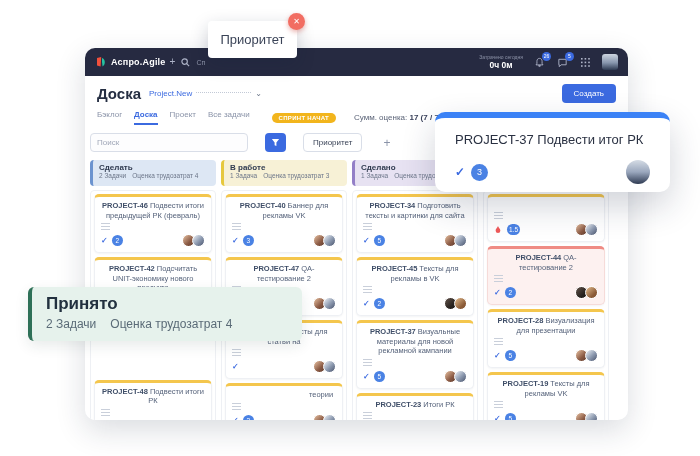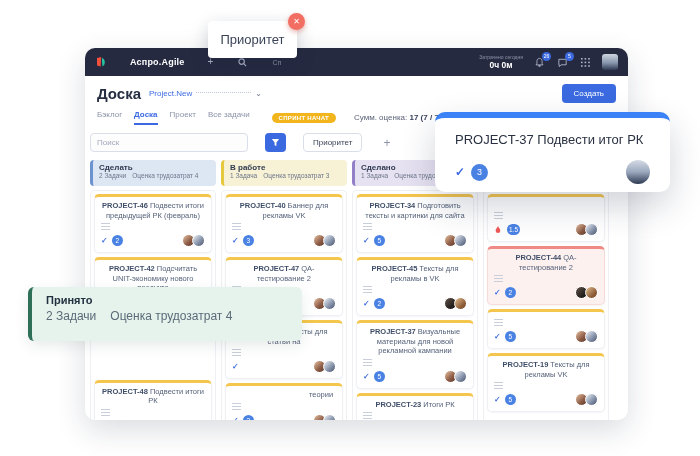--- a/index.html
+++ b/index.html
@@ -3,21 +3,21 @@
 <meta charset="utf-8">
 <style>
   * { box-sizing: border-box; margin: 0; padding: 0; }
   html,body { width:700px; height:456px; background:#ffffff; font-family:"Liberation Sans", sans-serif; position:relative; overflow:hidden; }
 
   
   .window { position:absolute; left:85px; top:48px; width:543px; height:372px; background:#fff;
             border-radius:10px; box-shadow:0 10px 30px rgba(25,35,65,.16); overflow:hidden; }
 
   
-  .nav { height:28px; background:#262a41; display:flex; align-items:center; padding:0 10px; gap:23px; }
+  .nav { height:28px; background:#262a41; display:flex; align-items:center; padding:0 10px; gap:4px; }
   .brand { color:#fff; font-size:9px; font-weight:700; letter-spacing:.2px; }
   .nav-ico { color:#aeb4c8; font-size:10px; line-height:1; }
   .nav-frag { color:#8d93a8; font-size:7px; }
   .nav-right { margin-left:auto; display:flex; align-items:center; gap:10px; }
   .time { text-align:left; line-height:1.2; }
   .time-label { display:block; font-size:5px; color:#8d93a8; }
   .time-value { display:block; font-size:8.5px; color:#fff; font-weight:600;text-align:center; }
   .ibtn { position:relative; width:13px; height:13px; display:flex; align-items:center; justify-content:center; }
   .ibtn svg { display:block; }
   .nbadge { position:absolute; top:-4px; right:-5px; min-width:9px; height:9px; border-radius:5px; background:#3b6ae0;
@@ -105,21 +105,21 @@
   .popup-footer { display:flex; align-items:center; margin-top:13px; }
   .popup .check { font-size:12px; }
   .pbadge { width:17px; height:17px; border-radius:50%; background:#4a82e4; color:#fff; font-size:9px;
             display:inline-flex; align-items:center; justify-content:center; margin-left:6px; }
   .pavatar { margin-left:auto; width:24px; height:24px; border-radius:50%;
              background:linear-gradient(180deg,#d5dce5 0%,#9aa7bd 50%,#2e3a52 100%); }
 
   .accepted { position:absolute; left:28px; top:287px; width:274px; height:54px; background:#e6f2ec;
               border-left:4px solid #2e7057; border-radius:6px; box-shadow:0 5px 14px rgba(30,60,50,.10);
               padding:7px 14px; z-index:25; }
-  .acc-title { font-size:11px; font-weight:700; color:#22313f; }
+  .acc-title { font-size:17px; font-weight:700; color:#22313f; }
   .acc-sub { font-size:12px; color:#5a6b77; margin-top:3px; display:flex; gap:14px; }
 </style>
 </head>
 <body>
 
 <div class="window">
 
   <div class="nav">
     <svg width="12" height="12" viewBox="0 0 12 12">
       <path d="M2 2 L6.2 1 L5.6 10.6 L2 9.4 Z" fill="#f2503c"></path>
@@ -389,20 +389,21 @@
           <div class="card-footer">
               <span class="check">✓</span>
               <span class="badge">2</span>
               <span class="avatars">
                 <span class="av d"></span>
                 <span class="av b"></span>
               </span>
             </div>
         </div>
         <div class="card">
+          <div class="card-title"><span class="cid">PROJECT-28</span><span class="ctext">Визуализация для презентации</span></div>
           <div class="desc-icon"></div>
           <div class="card-footer">
               <span class="check">✓</span>
               <span class="badge">5</span>
               <span class="avatars">
                 <span class="av w"></span>
                 <span class="av m"></span>
               </span>
             </div>
         </div>

